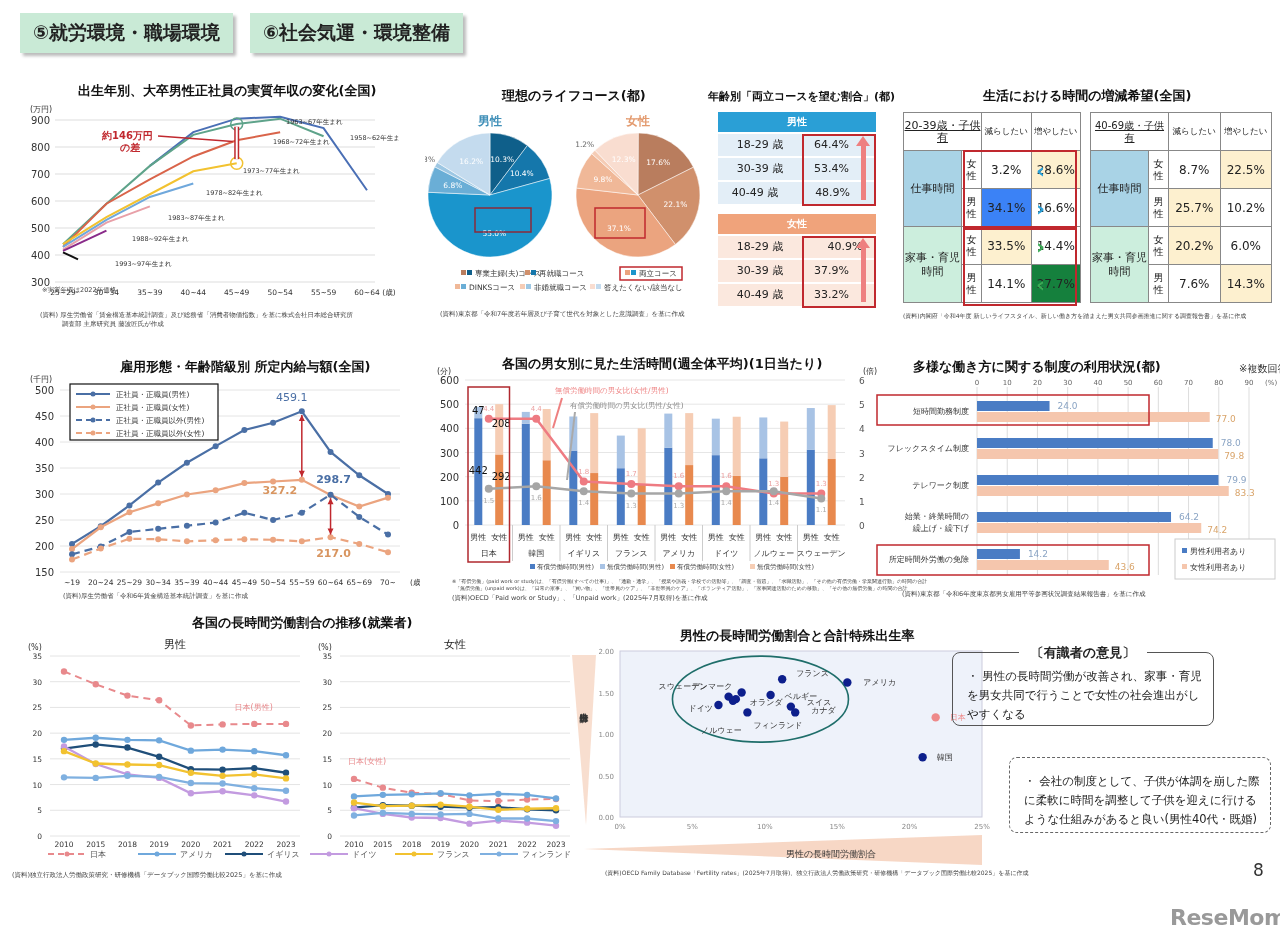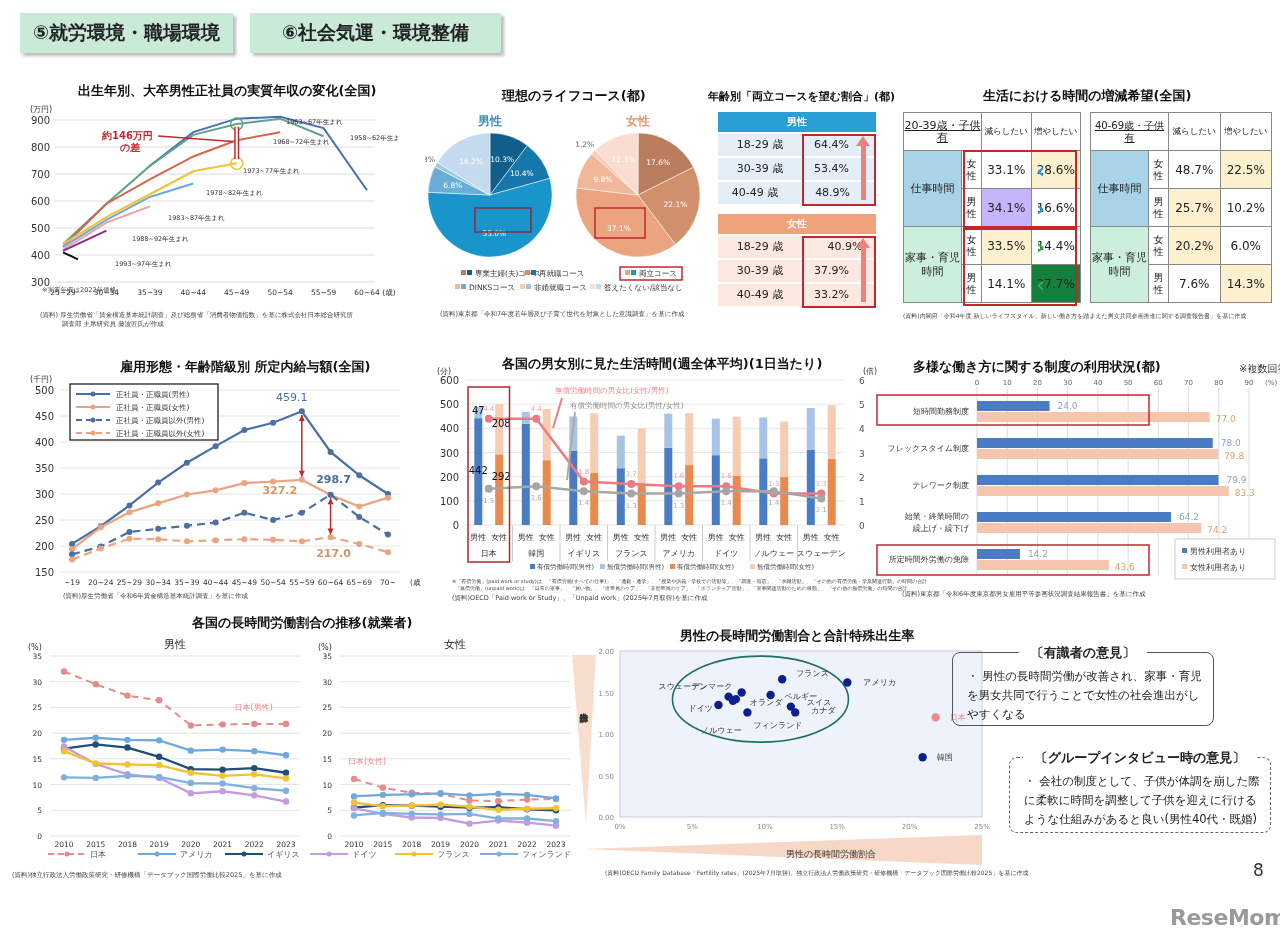--- a/index.html
+++ b/index.html
@@ -13,21 +13,21 @@
 table.tt td{border:1.5px solid #888;text-align:center;vertical-align:middle}
 .box{position:absolute;border:1px solid #555;border-radius:8px;padding:14px 10px 8px 14px;font-size:11.5px;line-height:19px;color:#222}
 .box.dash{border:1.5px dashed #666}
 .box-title{position:absolute;top:-10px;left:0;right:0;text-align:center;font-weight:bold;font-size:13px}
 .box-title span{background:#fff;padding:0 12px}
 </style>
 </head>
 <body>
 
 <div class="hdr-tab" style="left:20px;width:213px">⑤就労環境・職場環境</div>
-<div class="hdr-tab" style="left:250px;width:251px">⑥社会気運・環境整備</div>
+<div class="hdr-tab" style="left:250px;width:213px">⑥社会気運・環境整備</div>
 
 <div class="ptitle" style="left:78px;top:82px">出生年別、大卒男性正社員の実質年収の変化(全国)</div>
 <svg class="abs" id="c1" style="left:20px;top:102px" width="380" height="200">
     <text x="10" y="10" font-size="8" fill="#333">(万円)</text>
     <line x1="35" x2="355" y1="180" y2="180" stroke="#ddd"></line>
     <text x="30" y="184" font-size="10" text-anchor="end" fill="#333">300</text>
     <line x1="35" x2="355" y1="153" y2="153" stroke="#ddd"></line>
     <text x="30" y="157" font-size="10" text-anchor="end" fill="#333">400</text>
     <line x1="35" x2="355" y1="126" y2="126" stroke="#ddd"></line>
     <text x="30" y="130" font-size="10" text-anchor="end" fill="#333">500</text>
@@ -173,26 +173,26 @@
     <table class="tt" style="left:903px;top:112px;width:178px">
       <tbody>
         <tr style="height:38px">
           <td colspan="2" style="text-decoration:underline;font-size:11px;line-height:12px">20-39歳・子供有</td>
           <td style="font-size:8.5px;line-height:11px">減らしたい</td>
           <td style="font-size:8.5px;line-height:11px">増やしたい</td>
         </tr>
         <tr style="height:38px">
           <td rowspan="2" style="background:#a9d3e6;font-size:11px;width:58px;line-height:14px">仕事時間</td>
           <td style="font-size:10px;width:20px;line-height:12px">女<br>性</td>
-          <td style="background:#fff">33.1%</td>
+          <td style="background:#fff">3.2%</td>
           <td style="background:#fdf0cf">28.6%</td>
         </tr>
         <tr style="height:38px">
           <td style="font-size:10px;width:20px;line-height:12px">男<br>性</td>
-          <td style="background:#c4b5fd">34.1%</td>
+          <td style="background:#3b82f6">34.1%</td>
           <td style="background:#fff">16.6%</td>
         </tr>
         <tr style="height:38px">
           <td rowspan="2" style="background:#cceedd;font-size:11px;width:58px;line-height:14px">家事・育児<br>時間</td>
           <td style="font-size:10px;width:20px;line-height:12px">女<br>性</td>
           <td style="background:#fdf0cf">33.5%</td>
           <td style="background:#fff">14.4%</td>
         </tr>
         <tr style="height:38px">
           <td style="font-size:10px;width:20px;line-height:12px">男<br>性</td>
@@ -204,21 +204,21 @@
     <table class="tt" style="left:1090px;top:112px;width:182px">
       <tbody>
         <tr style="height:38px">
           <td colspan="2" style="text-decoration:underline;font-size:10px;line-height:12px">40-69歳・子供有</td>
           <td style="font-size:8.5px;line-height:11px">減らしたい</td>
           <td style="font-size:8.5px;line-height:11px">増やしたい</td>
         </tr>
         <tr style="height:38px">
           <td rowspan="2" style="background:#a9d3e6;font-size:11px;width:58px;line-height:14px">仕事時間</td>
           <td style="font-size:10px;width:20px;line-height:12px">女<br>性</td>
-          <td style="background:#fff">48.7%</td>
+          <td style="background:#fff">8.7%</td>
           <td style="background:#fdf0cf">22.5%</td>
         </tr>
         <tr style="height:38px">
           <td style="font-size:10px;width:20px;line-height:12px">男<br>性</td>
           <td style="background:#fdf0cf">25.7%</td>
           <td style="background:#fff">10.2%</td>
         </tr>
         <tr style="height:38px">
           <td rowspan="2" style="background:#cceedd;font-size:11px;width:58px;line-height:14px">家事・育児<br>時間</td>
           <td style="font-size:10px;width:20px;line-height:12px">女<br>性</td>
@@ -784,18 +784,17 @@
     <circle cx="352.632" cy="112.24000000000001" r="4.2" fill="#0d1f8c"></circle>
     <text x="366.632" y="115.24000000000001" font-size="8" fill="#333">韓国</text>
   </svg>
 <div class="src" style="left:605px;top:869px;font-size:6px">(資料)OECD Family Database「Fertility rates」(2025年7月取得)、独立行政法人労働政策研究・研修機構「データブック国際労働比較2025」を基に作成</div>
 
 <div class="box" style="left:952px;top:652px;width:262px;height:74px">
   <div class="box-title"><span>〔有識者の意見〕</span></div>
   <div>・ 男性の長時間労働が改善され、家事・育児を男女共同で行うことで女性の社会進出がしやすくなる</div>
 </div>
 <div class="box dash" style="left:1009px;top:757px;width:262px;height:76px">
-  <div class="box-title"><span>〔グループインタビュー時の意見〕</span></div>
   <div>・ 会社の制度として、子供が体調を崩した際に柔軟に時間を調整して子供を迎えに行けるような仕組みがあると良い(男性40代・既婚)</div>
 </div>
 
 <div class="abs" style="left:1253px;top:860px;font-size:17px;color:#333">8</div>
 <div class="abs" style="left:1170px;top:905px;font-size:22px;font-weight:bold;color:#999;letter-spacing:-0.5px">ReseMom</div>
 
 </body></html>

